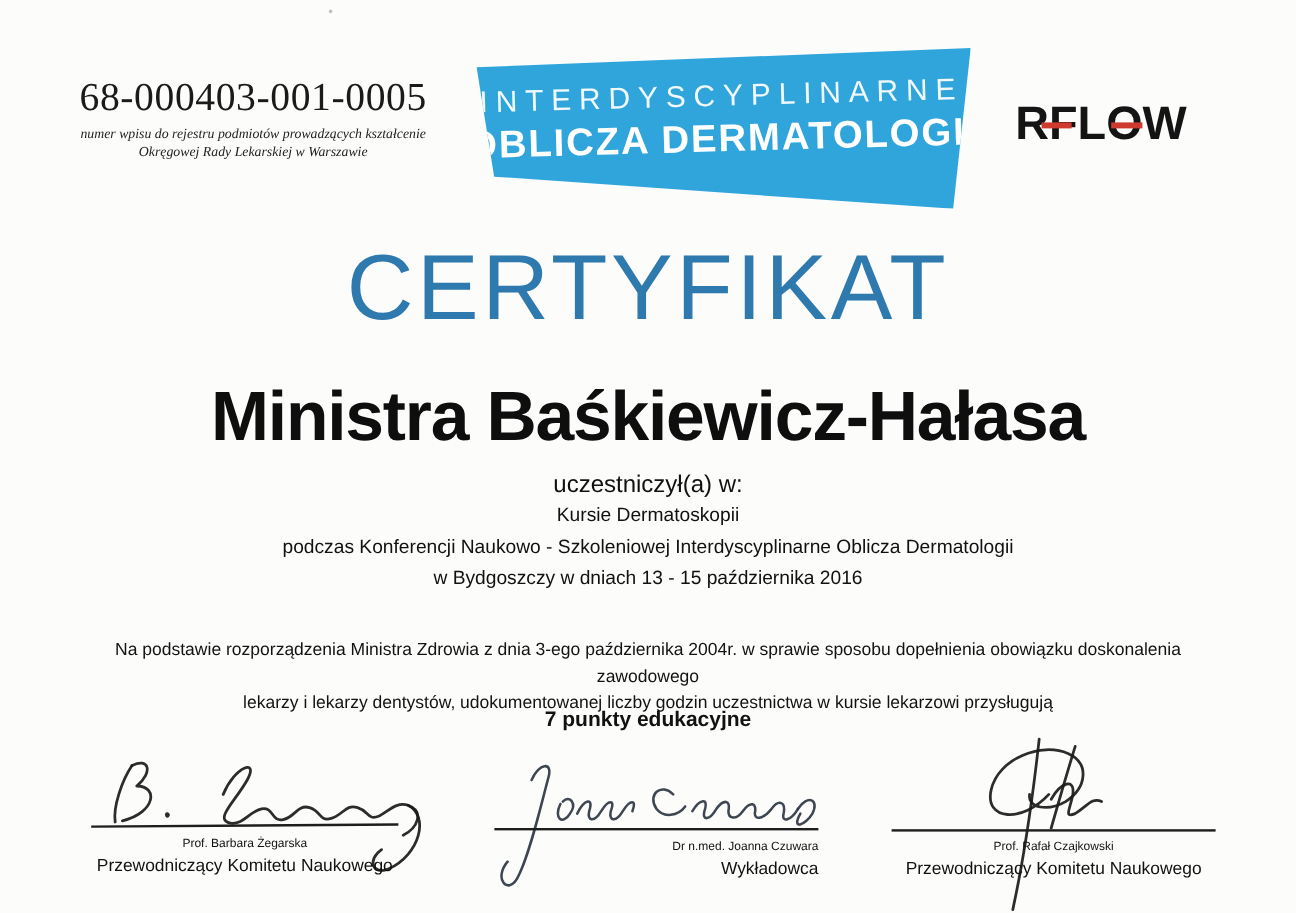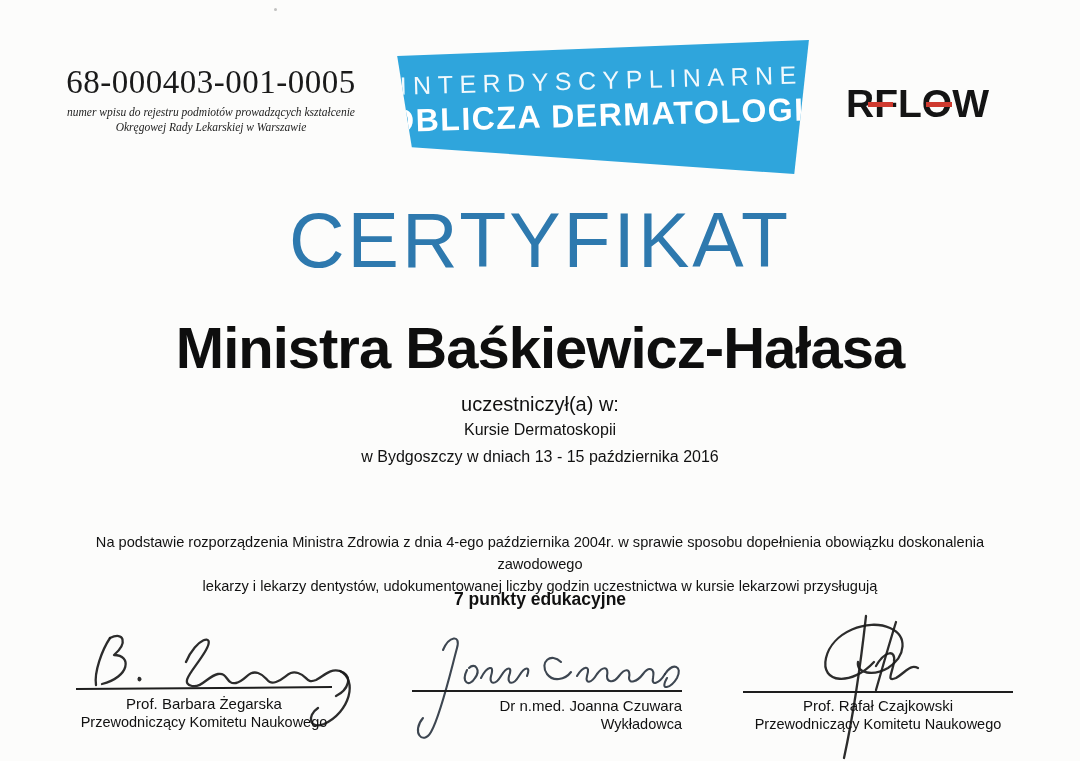--- a/index.html
+++ b/index.html
@@ -48,21 +48,21 @@
             font-size:17.5px; font-weight:700; }
 
   
   .sig-line { position:absolute; height:2px; background:#1e1e1e; }
   .sig-line.left  { left:76px;  top:687px; width:256px; transform:rotate(-.4deg); }
   .sig-line.mid   { left:412px; top:690px; width:270px; }
   .sig-line.right { left:743px; top:691px; width:270px; }
 
   
   .sig-label { position:absolute; text-align:center; }
-  .sig-label .sig-name { font-size:15px; line-height:17px; }
+  .sig-label .sig-name { font-size:10px; line-height:17px; }
   .sig-label .sig-role { font-size:14.5px; line-height:18px; margin-top:1px; }
   .sig-label.left  { left:70px;  width:268px; top:695px; }
   .sig-label.mid   { left:412px; width:270px; top:697px;text-align:right; }
   .sig-label.right { left:733px; width:290px; top:697px; }
 
   
   .sig-svg { position:absolute; pointer-events:none; }
   .sig-svg path { fill:none; stroke-linecap:round; stroke-linejoin:round; }
   .sig-svg.s-left  { left:66px;  top:628px; }
   .sig-svg.s-left path  { stroke:#1a1a1a; stroke-width:2.3; opacity:.92; }
@@ -98,25 +98,26 @@
     <span class="logo-bar bar2" style="background-color: rgb(207, 58, 47);"></span>
   </div>
 
   <h1 class="title" style="color: rgb(46, 121, 174); text-align: center;">CERTYFIKAT</h1>
 
   <h2 class="name">Ministra Baśkiewicz-Hałasa</h2>
 
   <div class="participation">
     <div class="p-line1">uczestniczył(a) w:</div>
     <div class="p-line">Kursie Dermatoskopii</div>
+    <div class="p-line">podczas Konferencji Naukowo - Szkoleniowej Interdyscyplinarne Oblicza Dermatologii</div>
     <div class="p-line">w Bydgoszczy w dniach 13 - 15 października 2016</div>
   </div>
 
   <div class="legal">
-    <div>Na podstawie rozporządzenia Ministra Zdrowia z dnia 4-ego października 2004r. w sprawie sposobu dopełnienia obowiązku doskonalenia zawodowego</div>
+    <div>Na podstawie rozporządzenia Ministra Zdrowia z dnia 3-ego października 2004r. w sprawie sposobu dopełnienia obowiązku doskonalenia zawodowego</div>
     <div>lekarzy i lekarzy dentystów, udokumentowanej liczby godzin uczestnictwa w kursie lekarzowi przysługują</div>
   </div>
 
   <div class="points">7 punkty edukacyjne</div>
 
   <svg class="sig-svg s-left" width="310" height="115" viewBox="0 0 310 115">
     <path d="M44,10 C36,22 28,44 30,57"></path>
     <path d="M44,10 C58,3 62,15 48,27 C66,27 64,49 36,56"></path>
     <path d="M73,50 c1,0 2,1 1,2 c-1,1 -2,-1 -1,-2"></path>
     <path d="M120,34 C130,10 150,4 140,22 C130,40 112,55 126,58 C136,60 142,48 152,46 C162,44 160,57 170,55 C180,53 182,42 192,45 C202,48 200,57 210,54 C220,51 222,42 232,45 C242,48 240,56 250,52 C258,48 264,40 274,43 C288,48 282,62 270,68"></path>

